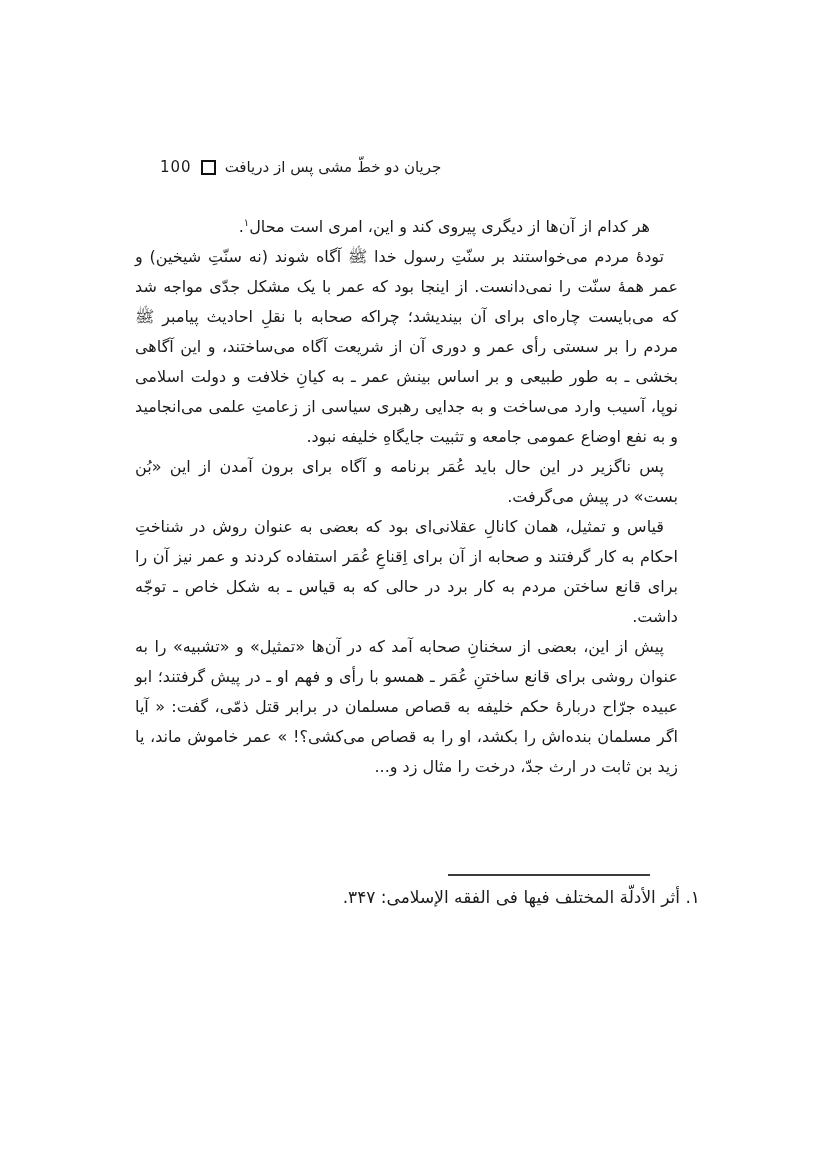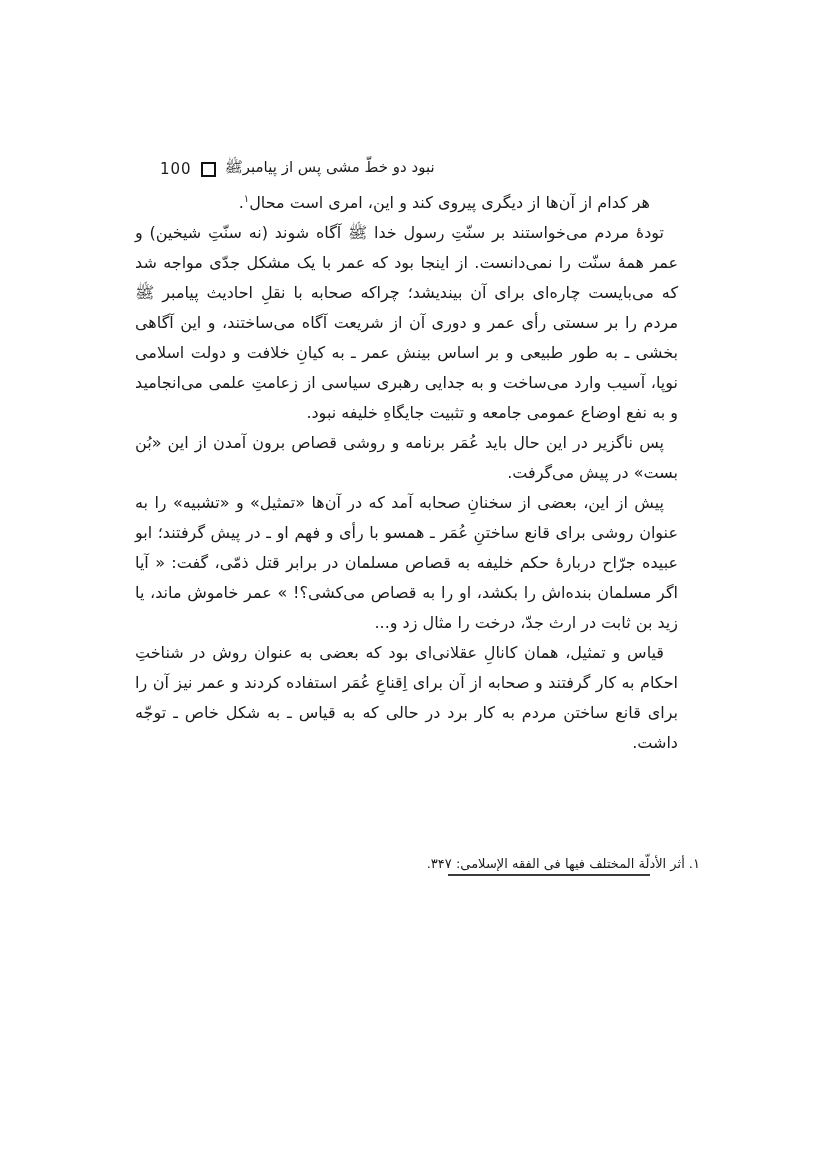--- a/index.html
+++ b/index.html
@@ -50,60 +50,61 @@
     text-align: justify;
     text-justify: inter-word;
   }
   .body-block p {
     margin: 0;
     padding: 0;
     text-indent: 14px;
   }
   .body-block p:first-child {
     text-indent: 28px;
+    margin-top: 24px;
   }
   .body-block sup {
     font-size: 10px;
     line-height: 0;
     vertical-align: super;
   }
   .footnote-rule {
     position: absolute;
     top: 874px;
     left: 448px;
     width: 202px;
     height: 2px;
     background: #3c3c3c;
   }
   .footnote {
     position: absolute;
-    top: 853px;
+    top: 886px;
     right: 126px;
     direction: rtl;
-    font-size: 13px;
+    font-size: 17px;
     line-height: 22px;
     white-space: nowrap;
   }
 </style>
 </head>
 <body>
 
 <div class="page">
 
   <div class="running-header">
-    <span>نبود دو خطّ مشی پس از پیامبرﷺ</span>
+    <span>جریان دو خطّ مشی پس از دریافت</span>
     <span class="header-square"></span>
     <span class="page-number">100</span>
   </div>
 
   <div class="body-block">
       <p>هر کدام از آن‌ها از دیگری پیروی کند و این، امری است محال<sup>۱</sup>.</p>
       <p>تودهٔ مردم می‌خواستند بر سنّتِ رسول خدا ﷺ آگاه شوند (نه سنّتِ شیخین) و عمر همهٔ سنّت را نمی‌دانست. از اینجا بود که عمر با یک مشکل جدّی مواجه شد که می‌بایست چاره‌ای برای آن بیندیشد؛ چراکه صحابه با نقلِ احادیث پیامبر ﷺ مردم را بر سستی رأی عمر و دوری آن از شریعت آگاه می‌ساختند، و این آگاهی بخشی ـ به طور طبیعی و بر اساس بینش عمر ـ به کیانِ خلافت و دولت اسلامی نوپا، آسیب وارد می‌ساخت و به جدایی رهبری سیاسی از زعامتِ علمی می‌انجامید و به نفع اوضاع عمومی جامعه و تثبیت جایگاهِ خلیفه نبود.</p>
-      <p>پس ناگزیر در این حال باید عُمَر برنامه و روشی قصاص برون آمدن از این «بُن بست» در پیش می‌گرفت.</p>
+      <p>پس ناگزیر در این حال باید عُمَر برنامه و آگاه برای برون آمدن از این «بُن بست» در پیش می‌گرفت.</p>
+      <p>قیاس و تمثیل، همان کانالِ عقلانی‌ای بود که بعضی به عنوان روش در شناختِ احکام به کار گرفتند و صحابه از آن برای اِقناعِ عُمَر استفاده کردند و عمر نیز آن را برای قانع ساختن مردم به کار برد در حالی که به قیاس ـ به شکل خاص ـ توجّه داشت.</p>
       <p>پیش از این، بعضی از سخنانِ صحابه آمد که در آن‌ها «تمثیل» و «تشبیه» را به عنوان روشی برای قانع ساختنِ عُمَر ـ همسو با رأی و فهم او ـ در پیش گرفتند؛ ابو عبیده جرّاح دربارهٔ حکم خلیفه به قصاص مسلمان در برابر قتل ذمّی، گفت: « آیا اگر مسلمان بنده‌اش را بکشد، او را به قصاص می‌کشی؟! » عمر خاموش ماند، یا زید بن ثابت در ارث جدّ، درخت را مثال زد و...</p>
-      <p>قیاس و تمثیل، همان کانالِ عقلانی‌ای بود که بعضی به عنوان روش در شناختِ احکام به کار گرفتند و صحابه از آن برای اِقناعِ عُمَر استفاده کردند و عمر نیز آن را برای قانع ساختن مردم به کار برد در حالی که به قیاس ـ به شکل خاص ـ توجّه داشت.</p>
     </div>
 
   <div class="footnote-rule"></div>
 
   <div class="footnote">۱. أثر الأدلّة المختلف فیها فی الفقه الإسلامی: ۳۴۷.</div>
 
 </div>
 
 </body></html>

